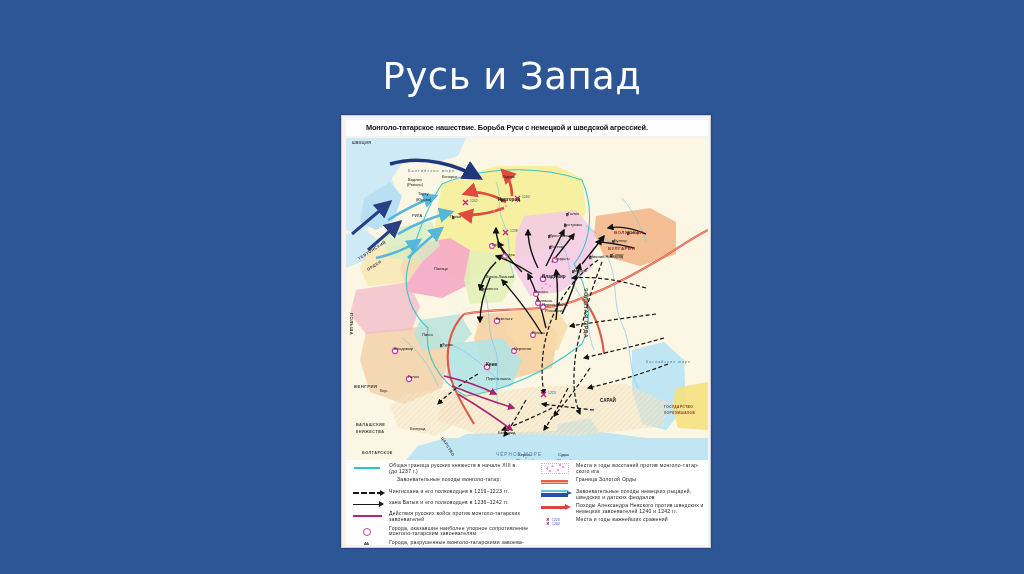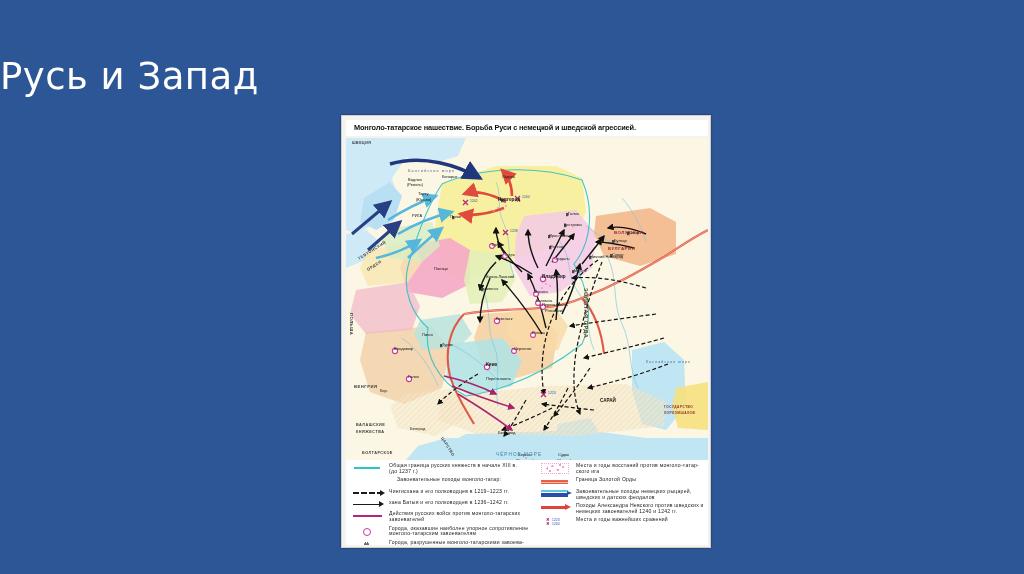--- a/index.html
+++ b/index.html
@@ -18,20 +18,21 @@
     position: absolute;
     left: 0; top: 0;
     width: 1024px;
     height: 574px;
     background: #2d5696;
   }
   #slide-title {
     position: absolute;
     left: 0; top: 55px;
     width: 1024px;
+    text-align: center;
     color: #ffffff;
     font-size: 37px;
     font-weight: 400;
     letter-spacing: 0.5px;
     font-family: "DejaVu Sans", sans-serif;
   }
   
   #map-panel {
     position: absolute;
     left: 341px;
@@ -47,21 +48,21 @@
   #map-caption {
     position: absolute;
     left: 4px; top: 4px;
     width: 362px;
     height: 16px;
     background: #ffffff;
     color: #111;
     font-size: 7.4px;
     font-weight: bold;
     line-height: 16px;
-    padding-left: 8px;
+    padding-left: 20px;
     box-sizing: border-box;
     white-space: nowrap;
     font-family: "Liberation Sans", sans-serif;
     letter-spacing: -0.15px;
   }
   #map-body {
     position: absolute;
     left: 4px; top: 22px;
     width: 362px;
     height: 322px;

